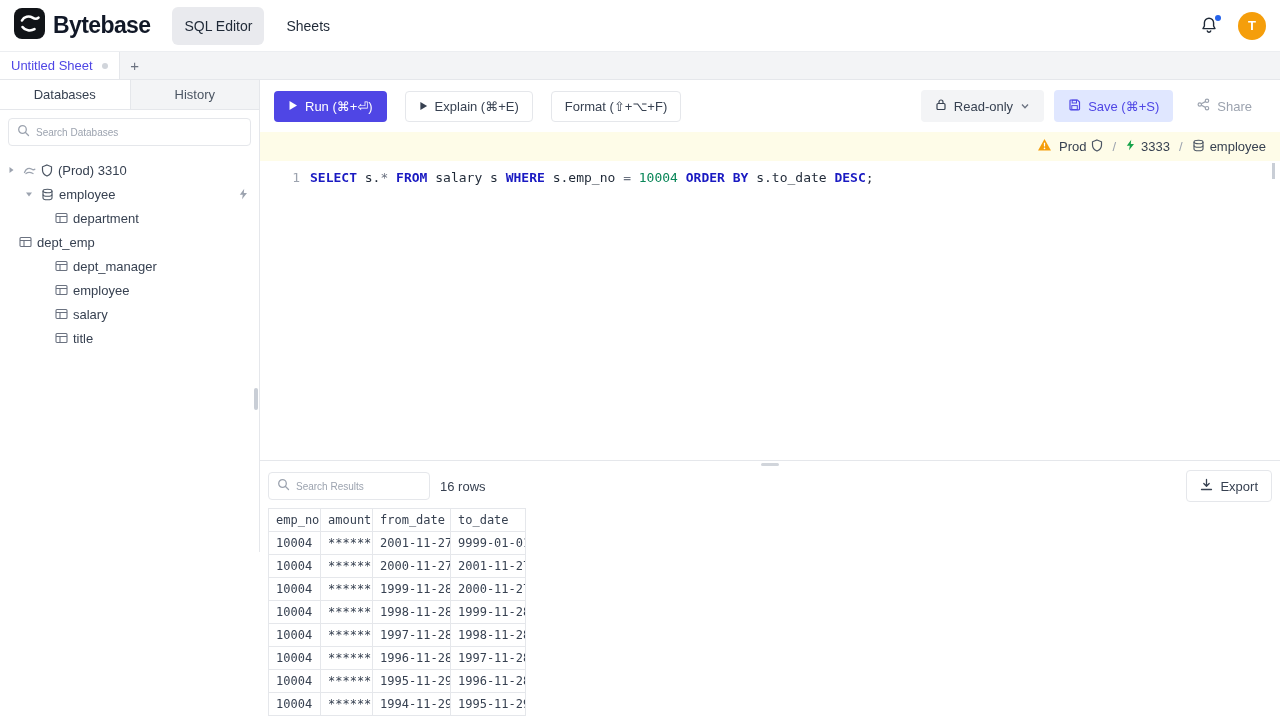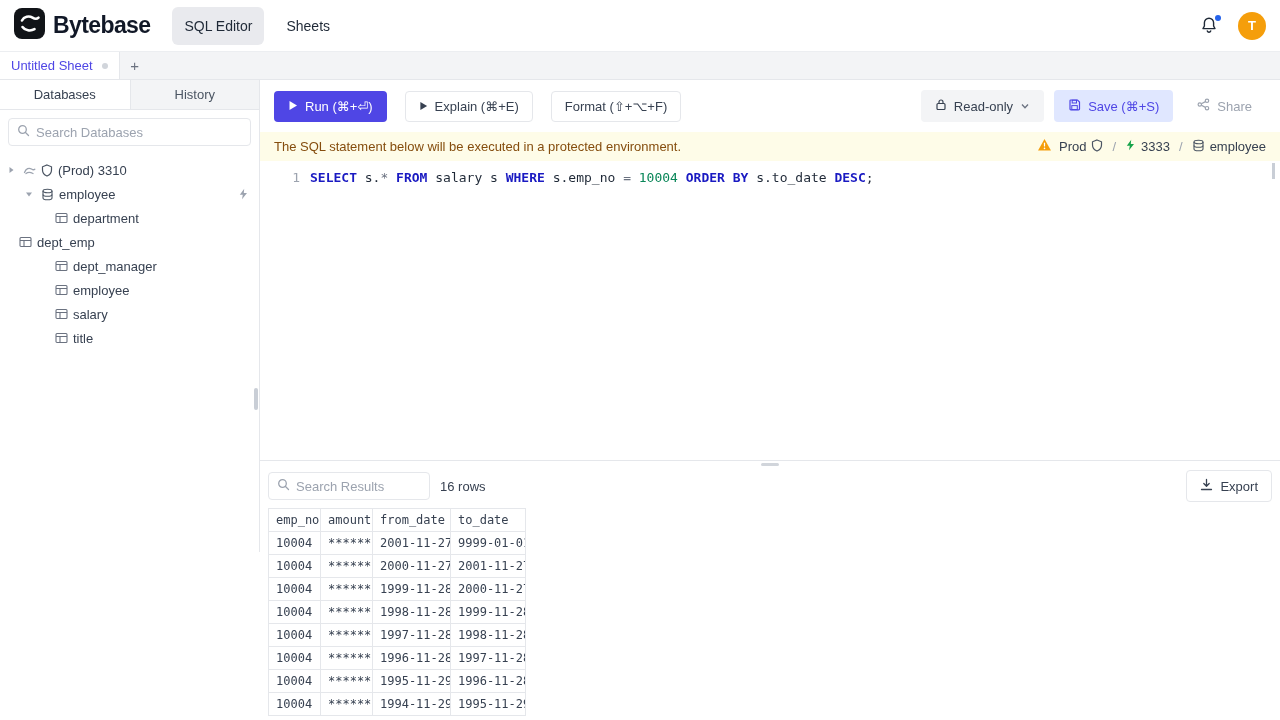--- a/index.html
+++ b/index.html
@@ -31,21 +31,21 @@
                color:#6b7280; font-size:15px; cursor:pointer; }
 
   
   .sidebar { position:absolute; top:80px; left:0; width:260px; bottom:0; background:#fff;
              border-right:1px solid #e5e7eb; }
   .side-tabs { display:grid; grid-template-columns:1fr 1fr; height:30px; border-bottom:1px solid #e5e7eb; font-size:13px; }
   .side-tab { display:flex; align-items:center; justify-content:center; color:#374151; cursor:pointer; background:#fff; }
   .side-tab.inactive { background:#f3f4f6; border-left:1px solid #e5e7eb; color:#4b5563; }
   .search-box { margin:8px; height:28px; border:1px solid #e5e7eb; border-radius:4px;
                 display:flex; align-items:center; gap:6px; padding:0 8px; background:#fff; }
-  .search-box input { border:none; outline:none; flex:1; font-size:13px; color:#374151;
+  .search-box input { border:none; outline:none; flex:1; font-size:10px; color:#374151;
                       font-family:inherit; background:transparent; min-width:0; }
   .search-box input::placeholder { color:#9ca3af; }
   .tree { font-size:13px; color:#374151; padding-top:4px; }
   .tree-row { height:24px; display:flex; align-items:center; gap:5px; cursor:pointer; padding-right:10px; }
   .chev { width:14px; flex:0 0 14px; display:flex; justify-content:center; align-items:center; }
   .tree-ic { display:flex; align-items:center; }
   .trail { margin-left:auto; }
   .side-scroll-thumb { position:absolute; right:1px; top:308px; width:4px; height:22px;
                        background:#c9ced6; border-radius:2px; cursor:pointer; }
 
@@ -295,21 +295,20 @@
                 <circle cx="2.8" cy="6.5" r="1.7" fill="none" stroke="#9ca3af" stroke-width="1.2"></circle>
                 <circle cx="10" cy="10.2" r="1.7" fill="none" stroke="#9ca3af" stroke-width="1.2"></circle>
                 <path d="M4.4 5.7 L8.4 3.6 M4.4 7.3 L8.4 9.4" stroke="#9ca3af" stroke-width="1.2"></path>
               </svg></span>
           <span>Share</span>
         </span>
       </span>
     </div>
 
     <div class="notice">
-      <span>The SQL statement below will be executed in a protected environment.</span>
       <span class="notice-right">
         <span><svg width="15" height="14" viewBox="0 0 15 14">
               <path d="M7.5 1 L14 12.5 H1 Z" fill="#f59e0b"></path>
               <rect x="6.9" y="4.6" width="1.2" height="4" rx="0.6" fill="#fff"></rect>
               <circle cx="7.5" cy="10.4" r="0.8" fill="#fff"></circle>
             </svg></span>
         <span class="crumb">
           <span>Prod</span>
           <span><svg width="12" height="13" viewBox="0 0 12 13">
                 <path d="M6 1 L10.5 2.8 V6 C10.5 9 8.7 11 6 12 C3.3 11 1.5 9 1.5 6 V2.8 Z" fill="none" stroke="#4b5563" stroke-width="1.2"></path>

